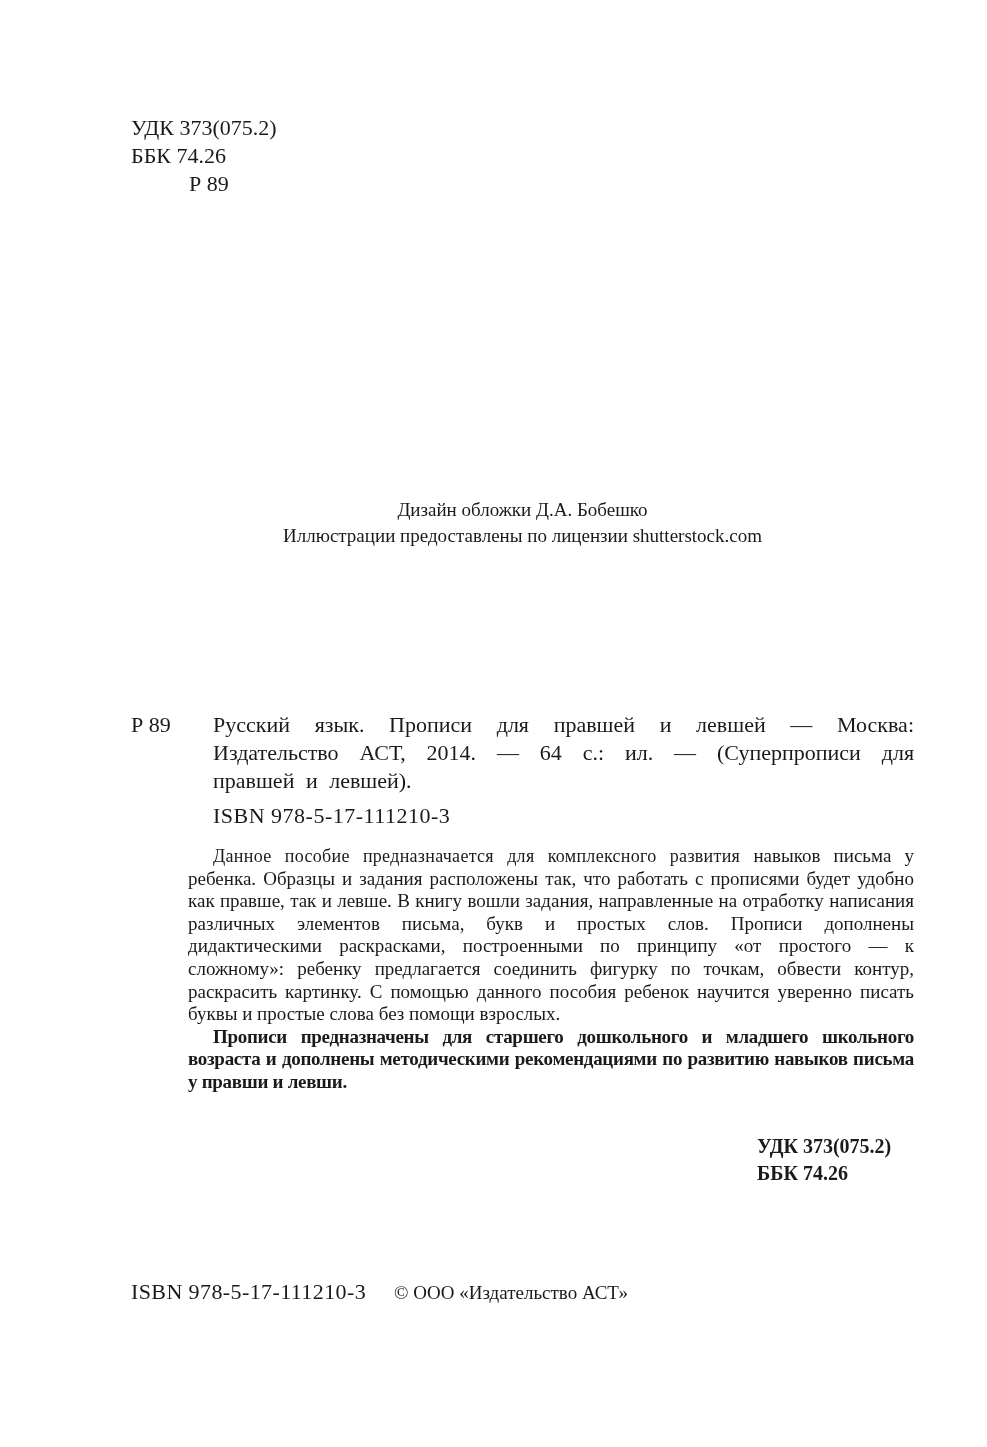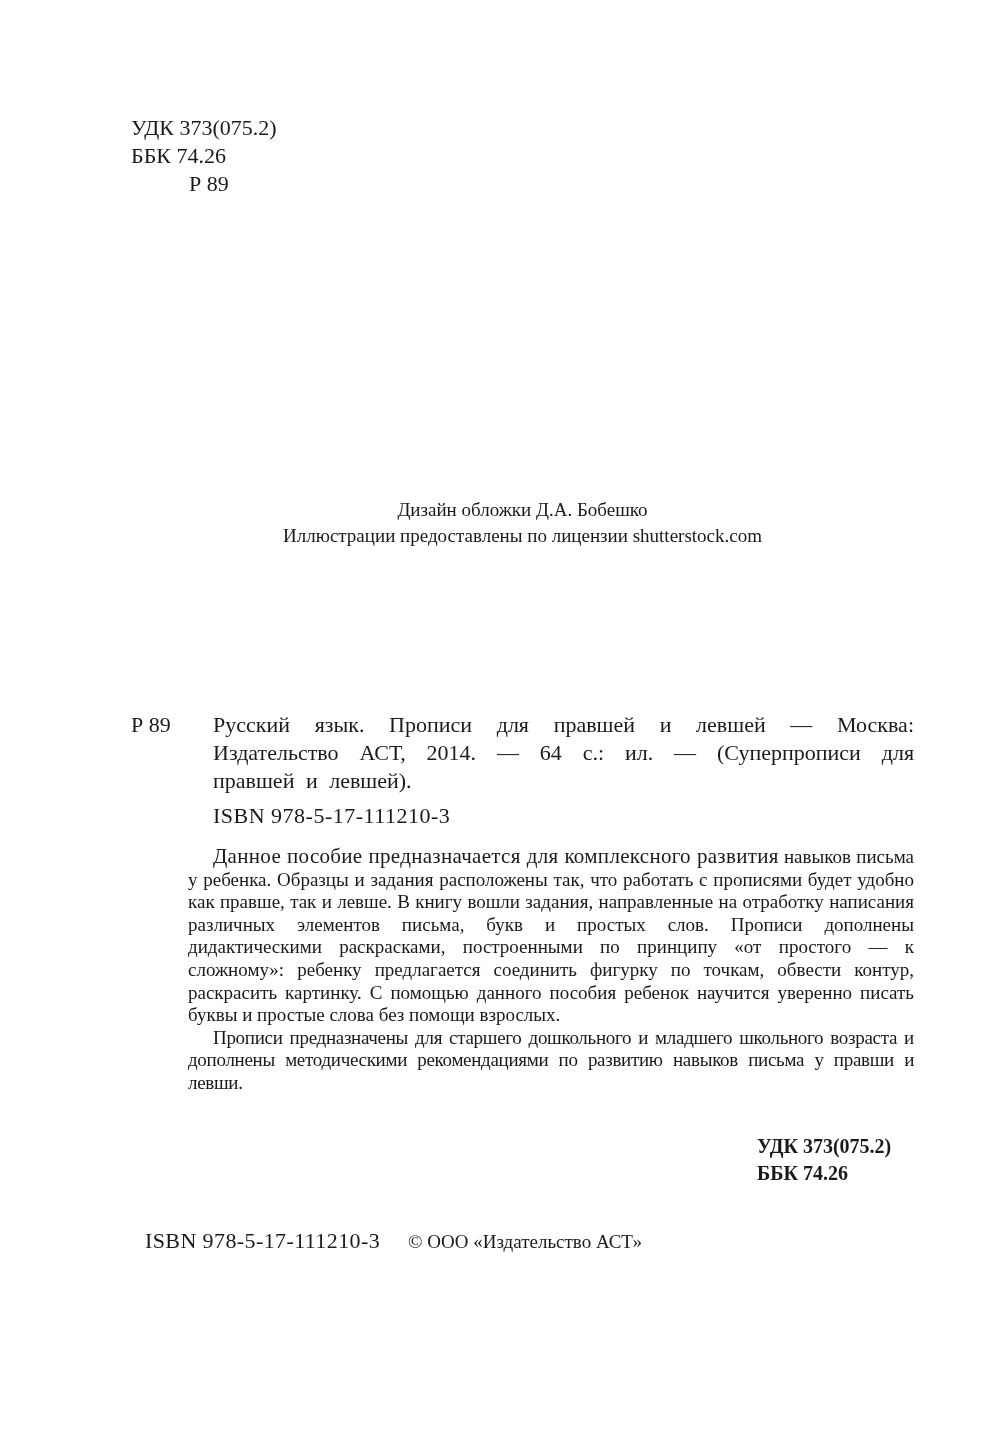--- a/index.html
+++ b/index.html
@@ -71,40 +71,39 @@
       width: 726px;
       font-size: 19px;
       line-height: 22.6px;
     }
     .annotation p {
       margin: 0;
       text-align: justify;
       text-indent: 25px;
     }
     .annotation .lead {
-      font-size: 21px;
+      font-size: 18px;
       letter-spacing: 0.3px;
     }
-    .annotation .p2 { letter-spacing: -0.3px; }
+    .annotation .p2 { letter-spacing: -0.3px; font-weight: bold; }
 
     
     .class-bold {
       left: 757px;
       top: 1133px;
       font-size: 20px;
       line-height: 27px;
       font-weight: bold;
     }
 
     
     .footer {
       left: 131px;
-      top: 1228px;
+      top: 1279px;
       white-space: nowrap;
-      margin-left: 14px;
     }
     .footer .isbn {
       font-size: 22px;
       letter-spacing: 0.4px;
     }
     .footer .copyright {
       font-size: 19px;
       margin-left: 24px;
     }
   </style>

